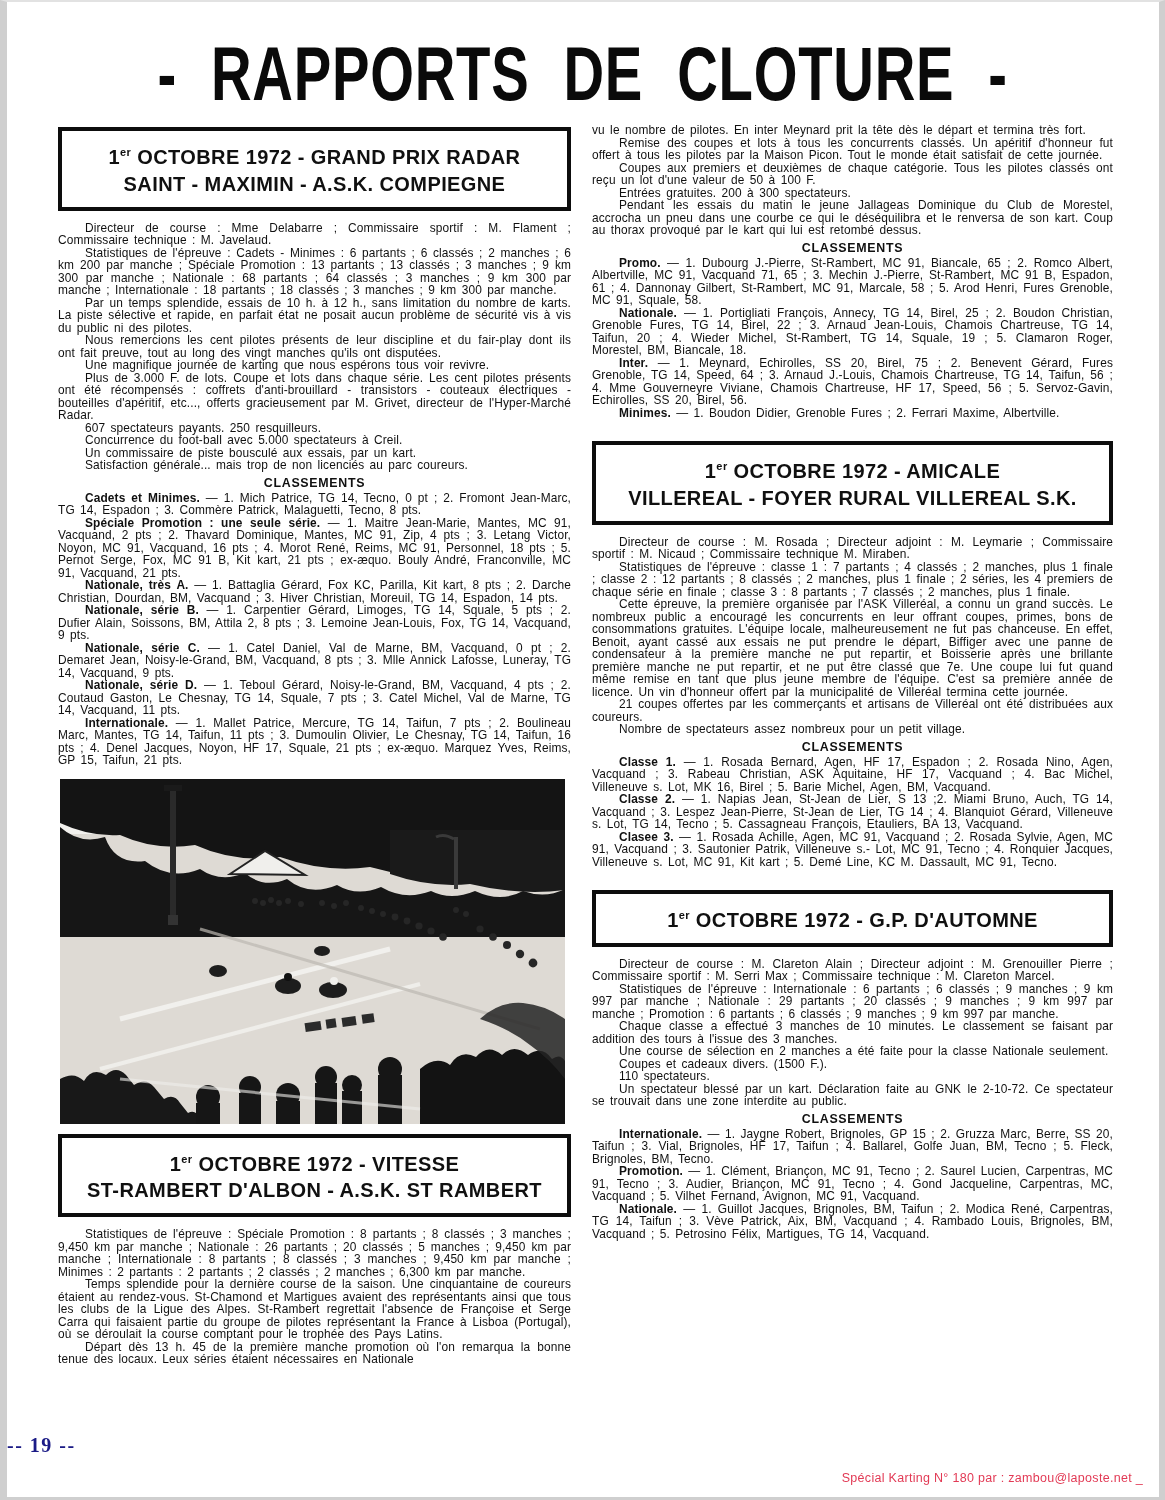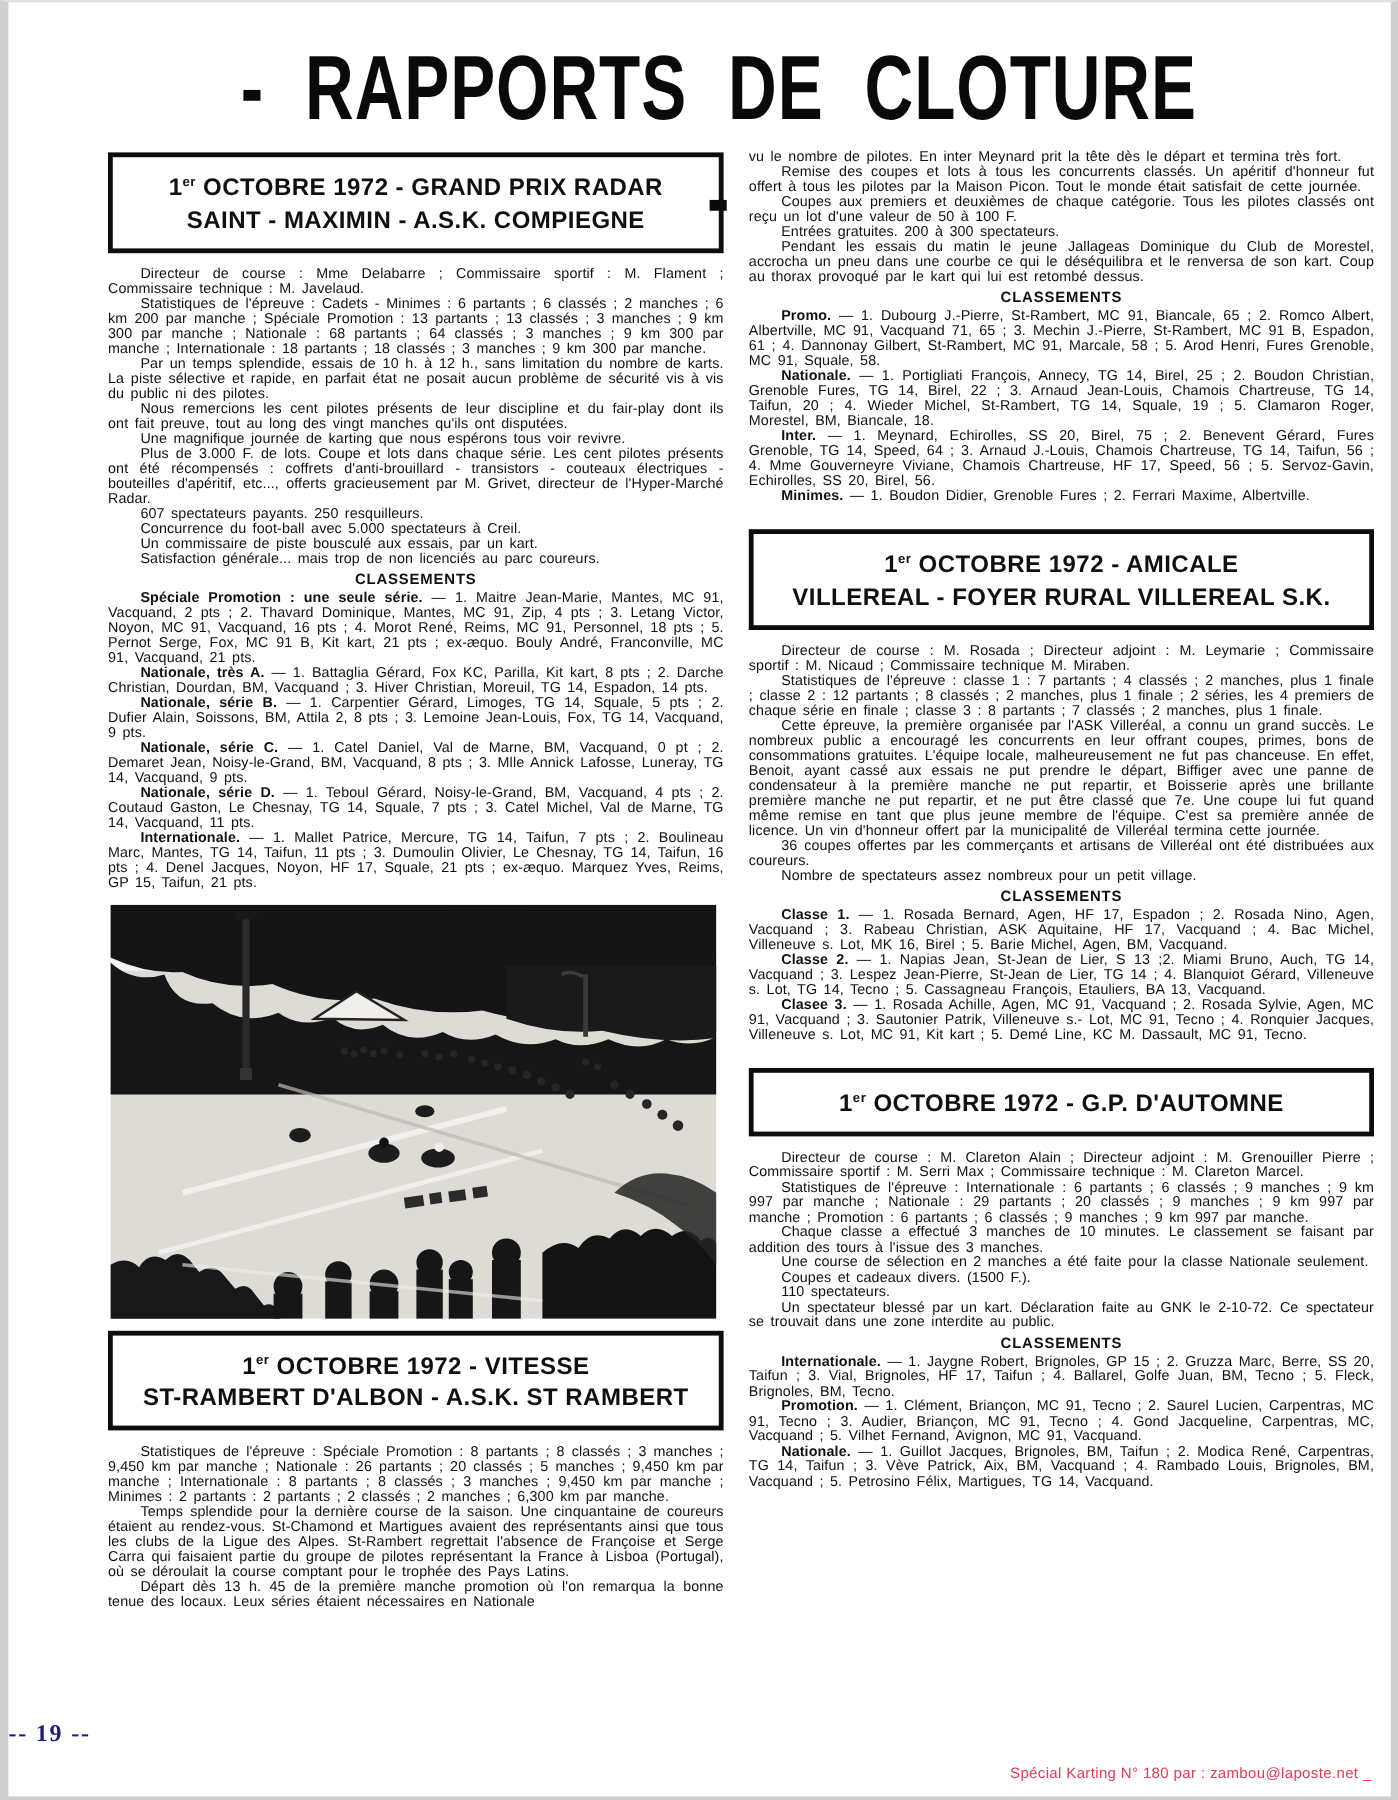--- a/index.html
+++ b/index.html
@@ -1,20 +1,20 @@
 <!DOCTYPE html>
 <html><head>
 <meta charset="utf-8">
 <style>
   html,body{margin:0;padding:0;background:#ffffff;}
   .page{
     width:1165px;height:1500px;position:relative;background:#fff;box-sizing:border-box;
     border-left:7px solid #cfcfcf;border-right:6px solid #cfcfcf;
     border-top:2px solid #e2e2e2;border-bottom:3px solid #cfcfcf;
-    font-family:"Liberation Sans",sans-serif;color:#101010;overflow:hidden;padding-left:32px;
+    font-family:"Liberation Sans",sans-serif;color:#101010;overflow:hidden;
   }
   .main-title{text-align:center;margin-top:26px;height:92px;}
   .main-title .t{
     display:inline-block;font-size:76px;font-weight:bold;line-height:92px;
     transform:scaleX(0.74);transform-origin:center;letter-spacing:1px;word-spacing:24px;color:#0a0a0a;
   }
   .cols{display:flex;gap:21px;padding:4px 45px 0 51px;}
   .col-left{width:513px;flex:none;}
   .col-right{width:521px;flex:none;}
   .head-box{border:4px solid #0d0d0d;text-align:center;padding:8px 2px 9px;margin:3px 0 11px;}
@@ -54,20 +54,21 @@
         <p class="para">Statistiques de l'épreuve : Cadets - Minimes : 6 partants ; 6 classés ; 2 manches ; 6 km 200 par manche ; Spéciale Promotion : 13 partants ; 13 classés ; 3 manches ; 9 km 300 par manche ; Nationale : 68 partants ; 64 classés ; 3 manches ; 9 km 300 par manche ; Internationale : 18 partants ; 18 classés ; 3 manches ; 9 km 300 par manche.</p>
         <p class="para">Par un temps splendide, essais de 10 h. à 12 h., sans limitation du nombre de karts. La piste sélective et rapide, en parfait état ne posait aucun problème de sécurité vis à vis du public ni des pilotes.</p>
         <p class="para">Nous remercions les cent pilotes présents de leur discipline et du fair-play dont ils ont fait preuve, tout au long des vingt manches qu'ils ont disputées.</p>
         <p class="para">Une magnifique journée de karting que nous espérons tous voir revivre.</p>
         <p class="para">Plus de 3.000 F. de lots. Coupe et lots dans chaque série. Les cent pilotes présents ont été récompensés : coffrets d'anti-brouillard - transistors - couteaux électriques - bouteilles d'apéritif, etc..., offerts gracieusement par M. Grivet, directeur de l'Hyper-Marché Radar.</p>
         <p class="para">607 spectateurs payants. 250 resquilleurs.</p>
         <p class="para">Concurrence du foot-ball avec 5.000 spectateurs à Creil.</p>
         <p class="para">Un commissaire de piste bousculé aux essais, par un kart.</p>
         <p class="para">Satisfaction générale... mais trop de non licenciés au parc coureurs.</p>
         <h4 class="classements">CLASSEMENTS</h4>
+        <p class="para result"><b>Cadets et Minimes.</b><span> — 1. Mich Patrice, TG 14, Tecno, 0 pt ; 2. Fromont Jean-Marc, TG 14, Espadon ; 3. Commère Patrick, Malaguetti, Tecno, 8 pts.</span></p>
         <p class="para result"><b>Spéciale Promotion : une seule série.</b><span> — 1. Maitre Jean-Marie, Mantes, MC 91, Vacquand, 2 pts ; 2. Thavard Dominique, Mantes, MC 91, Zip, 4 pts ; 3. Letang Victor, Noyon, MC 91, Vacquand, 16 pts ; 4. Morot René, Reims, MC 91, Personnel, 18 pts ; 5. Pernot Serge, Fox, MC 91 B, Kit kart, 21 pts ; ex-æquo. Bouly André, Franconville, MC 91, Vacquand, 21 pts.</span></p>
         <p class="para result"><b>Nationale, très A.</b><span> — 1. Battaglia Gérard, Fox KC, Parilla, Kit kart, 8 pts ; 2. Darche Christian, Dourdan, BM, Vacquand ; 3. Hiver Christian, Moreuil, TG 14, Espadon, 14 pts.</span></p>
         <p class="para result"><b>Nationale, série B.</b><span> — 1. Carpentier Gérard, Limoges, TG 14, Squale, 5 pts ; 2. Dufier Alain, Soissons, BM, Attila 2, 8 pts ; 3. Lemoine Jean-Louis, Fox, TG 14, Vacquand, 9 pts.</span></p>
         <p class="para result"><b>Nationale, série C.</b><span> — 1. Catel Daniel, Val de Marne, BM, Vacquand, 0 pt ; 2. Demaret Jean, Noisy-le-Grand, BM, Vacquand, 8 pts ; 3. Mlle Annick Lafosse, Luneray, TG 14, Vacquand, 9 pts.</span></p>
         <p class="para result"><b>Nationale, série D.</b><span> — 1. Teboul Gérard, Noisy-le-Grand, BM, Vacquand, 4 pts ; 2. Coutaud Gaston, Le Chesnay, TG 14, Squale, 7 pts ; 3. Catel Michel, Val de Marne, TG 14, Vacquand, 11 pts.</span></p>
         <p class="para result"><b>Internationale.</b><span> — 1. Mallet Patrice, Mercure, TG 14, Taifun, 7 pts ; 2. Boulineau Marc, Mantes, TG 14, Taifun, 11 pts ; 3. Dumoulin Olivier, Le Chesnay, TG 14, Taifun, 16 pts ; 4. Denel Jacques, Noyon, HF 17, Squale, 21 pts ; ex-æquo. Marquez Yves, Reims, GP 15, Taifun, 21 pts.</span></p>
       </section>
 
       <svg class="photo" width="505" height="345" viewBox="0 0 505 345">
         <rect x="0" y="0" width="505" height="345" fill="#dedad4"></rect>
@@ -182,21 +183,21 @@
       </section>
 
       <section>
         <div class="head-box mt-box">
           <div class="hline"><span>1</span><sup>er</sup><span> OCTOBRE 1972 - AMICALE</span></div>
           <div class="hline">VILLEREAL - FOYER RURAL VILLEREAL S.K.</div>
         </div>
         <p class="para">Directeur de course : M. Rosada ; Directeur adjoint : M. Leymarie ; Commissaire sportif : M. Nicaud ; Commissaire technique M. Miraben.</p>
         <p class="para">Statistiques de l'épreuve : classe 1 : 7 partants ; 4 classés ; 2 manches, plus 1 finale ; classe 2 : 12 partants ; 8 classés ; 2 manches, plus 1 finale ; 2 séries, les 4 premiers de chaque série en finale ; classe 3 : 8 partants ; 7 classés ; 2 manches, plus 1 finale.</p>
         <p class="para">Cette épreuve, la première organisée par l'ASK Villeréal, a connu un grand succès. Le nombreux public a encouragé les concurrents en leur offrant coupes, primes, bons de consommations gratuites. L'équipe locale, malheureusement ne fut pas chanceuse. En effet, Benoit, ayant cassé aux essais ne put prendre le départ, Biffiger avec une panne de condensateur à la première manche ne put repartir, et Boisserie après une brillante première manche ne put repartir, et ne put être classé que 7e. Une coupe lui fut quand même remise en tant que plus jeune membre de l'équipe. C'est sa première année de licence. Un vin d'honneur offert par la municipalité de Villeréal termina cette journée.</p>
-        <p class="para">36 coupes offertes par les commerçants et artisans de Villeréal ont été distribuées aux coureurs.</p>
+        <p class="para">21 coupes offertes par les commerçants et artisans de Villeréal ont été distribuées aux coureurs.</p>
         <p class="para">Nombre de spectateurs assez nombreux pour un petit village.</p>
         <h4 class="classements">CLASSEMENTS</h4>
         <p class="para result"><b>Classe 1.</b><span> — 1. Rosada Bernard, Agen, HF 17, Espadon ; 2. Rosada Nino, Agen, Vacquand ; 3. Rabeau Christian, ASK Aquitaine, HF 17, Vacquand ; 4. Bac Michel, Villeneuve s. Lot, MK 16, Birel ; 5. Barie Michel, Agen, BM, Vacquand.</span></p>
         <p class="para result"><b>Classe 2.</b><span> — 1. Napias Jean, St-Jean de Lier, S 13 ;2. Miami Bruno, Auch, TG 14, Vacquand ; 3. Lespez Jean-Pierre, St-Jean de Lier, TG 14 ; 4. Blanquiot Gérard, Villeneuve s. Lot, TG 14, Tecno ; 5. Cassagneau François, Etauliers, BA 13, Vacquand.</span></p>
         <p class="para result"><b>Clasee 3.</b><span> — 1. Rosada Achille, Agen, MC 91, Vacquand ; 2. Rosada Sylvie, Agen, MC 91, Vacquand ; 3. Sautonier Patrik, Villeneuve s.- Lot, MC 91, Tecno ; 4. Ronquier Jacques, Villeneuve s. Lot, MC 91, Kit kart ; 5. Demé Line, KC M. Dassault, MC 91, Tecno.</span></p>
       </section>
 
       <section>
         <div class="head-box mt-box">
           <div class="hline"><span>1</span><sup>er</sup><span> OCTOBRE 1972 - G.P. D'AUTOMNE</span></div>

